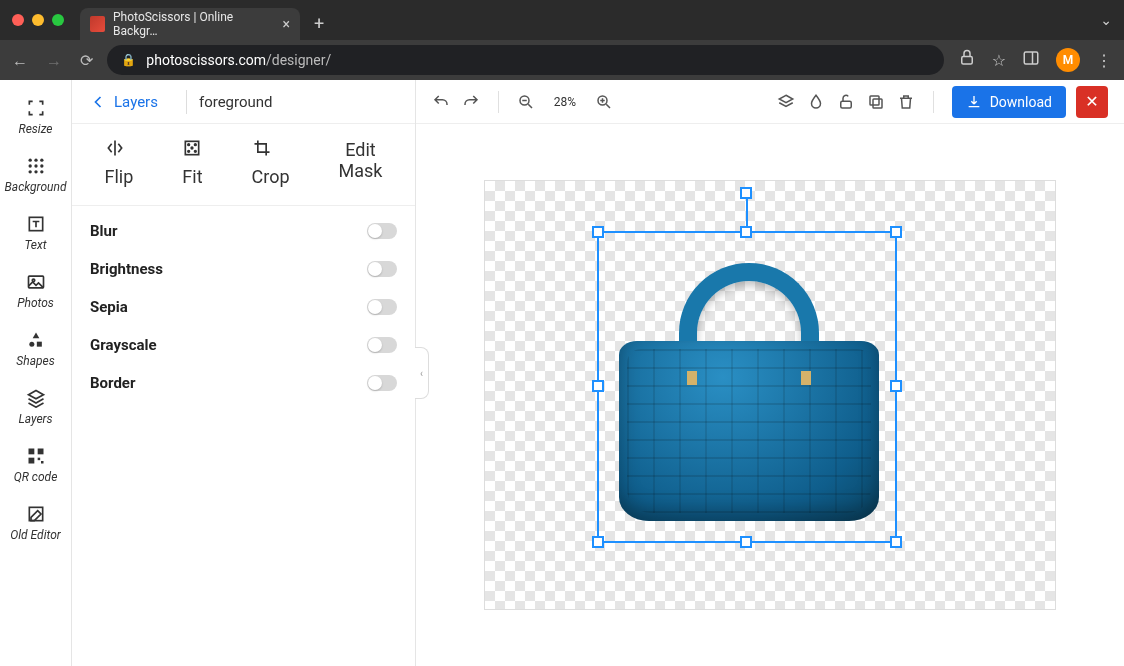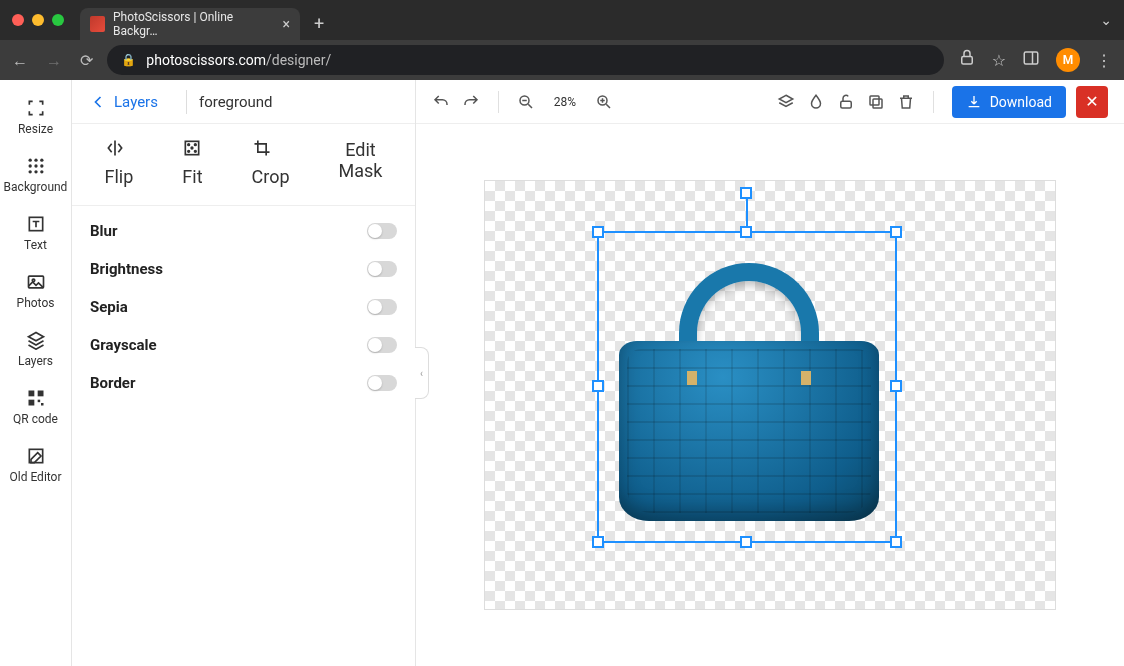--- a/index.html
+++ b/index.html
@@ -22,21 +22,21 @@
   .nav-icons span { font-size: 16px; cursor: pointer; }
   .urlbar { flex: 1; background: #202124; border-radius: 20px; height: 30px; display: flex; align-items: center; padding: 0 14px; color: #bbb; font-size: 14px; gap: 10px; }
   .urlbar .lock { font-size: 12px; }
   .urlbar .domain { color: #fff; }
   .right-icons { display: flex; gap: 16px; align-items: center; color: #ccc; }
   .avatar { width: 24px; height: 24px; border-radius: 50%; background: #ff8c00; color: #fff; display: flex; align-items: center; justify-content: center; font-size: 12px; font-weight: 600; }
   .chev { color:#ccc; font-size:14px; margin-left:auto; }
 
   
   .app { display: flex; height: calc(666px - 80px); background: #fff; }
-  .sidebar-rail { width: 72px; border-right: 1px solid #e5e5e5; display: flex; flex-direction: column; align-items: center; padding-top: 8px; }
+  .sidebar-rail { width: 72px; border-right: 1px solid #e5e5e5; display: flex; flex-direction: column; align-items: center; padding-top: 8px; font-style: italic; }
   .rail-item { display: flex; flex-direction: column; align-items: center; gap: 4px; padding: 10px 0; cursor: pointer; font-size: 12px; color: #333; width: 100%; }
   .rail-item svg { width: 20px; height: 20px; }
 
   .panel { width: 344px; border-right: 1px solid #e5e5e5; display: flex; flex-direction: column; position:relative; }
   .panel-header { height: 44px; display: flex; align-items: center; border-bottom: 1px solid #eee; }
   .breadcrumb { display: flex; align-items: center; gap: 6px; padding: 0 16px; color: #1a73e8; font-size: 15px; cursor: pointer; }
   .breadcrumb svg { width: 20px; height: 20px; }
   .divider-v { width: 1px; height: 24px; background: #ddd; margin: 0 12px; }
   .layer-name { font-size: 15px; color: #333; }
 
@@ -162,20 +162,28 @@
         </svg>
       <span>Text</span>
     </div>
     <div class="rail-item">
       <svg viewBox="0 0 24 24" fill="none" stroke="currentColor" stroke-width="2">
           <rect x="3" y="5" width="18" height="14" rx="1"></rect>
           <circle cx="9" cy="10" r="1.5"></circle>
           <path d="M3 17l5-5 4 4 3-3 6 6"></path>
         </svg>
       <span>Photos</span>
+    </div>
+    <div class="rail-item">
+      <svg viewBox="0 0 24 24" fill="currentColor">
+          <path d="M12 3l4 7H8z"></path>
+          <circle cx="7" cy="17" r="3"></circle>
+          <rect x="13" y="14" width="6" height="6"></rect>
+        </svg>
+      <span>Shapes</span>
     </div>
     <div class="rail-item">
       <svg viewBox="0 0 24 24" fill="none" stroke="currentColor" stroke-width="2">
           <path d="M12 3l9 5-9 5-9-5 9-5zM3 13l9 5 9-5M3 18l9 5 9-5"></path>
         </svg>
       <span>Layers</span>
     </div>
     <div class="rail-item">
       <svg viewBox="0 0 24 24" fill="currentColor">
           <rect x="3" y="3" width="7" height="7"></rect>

